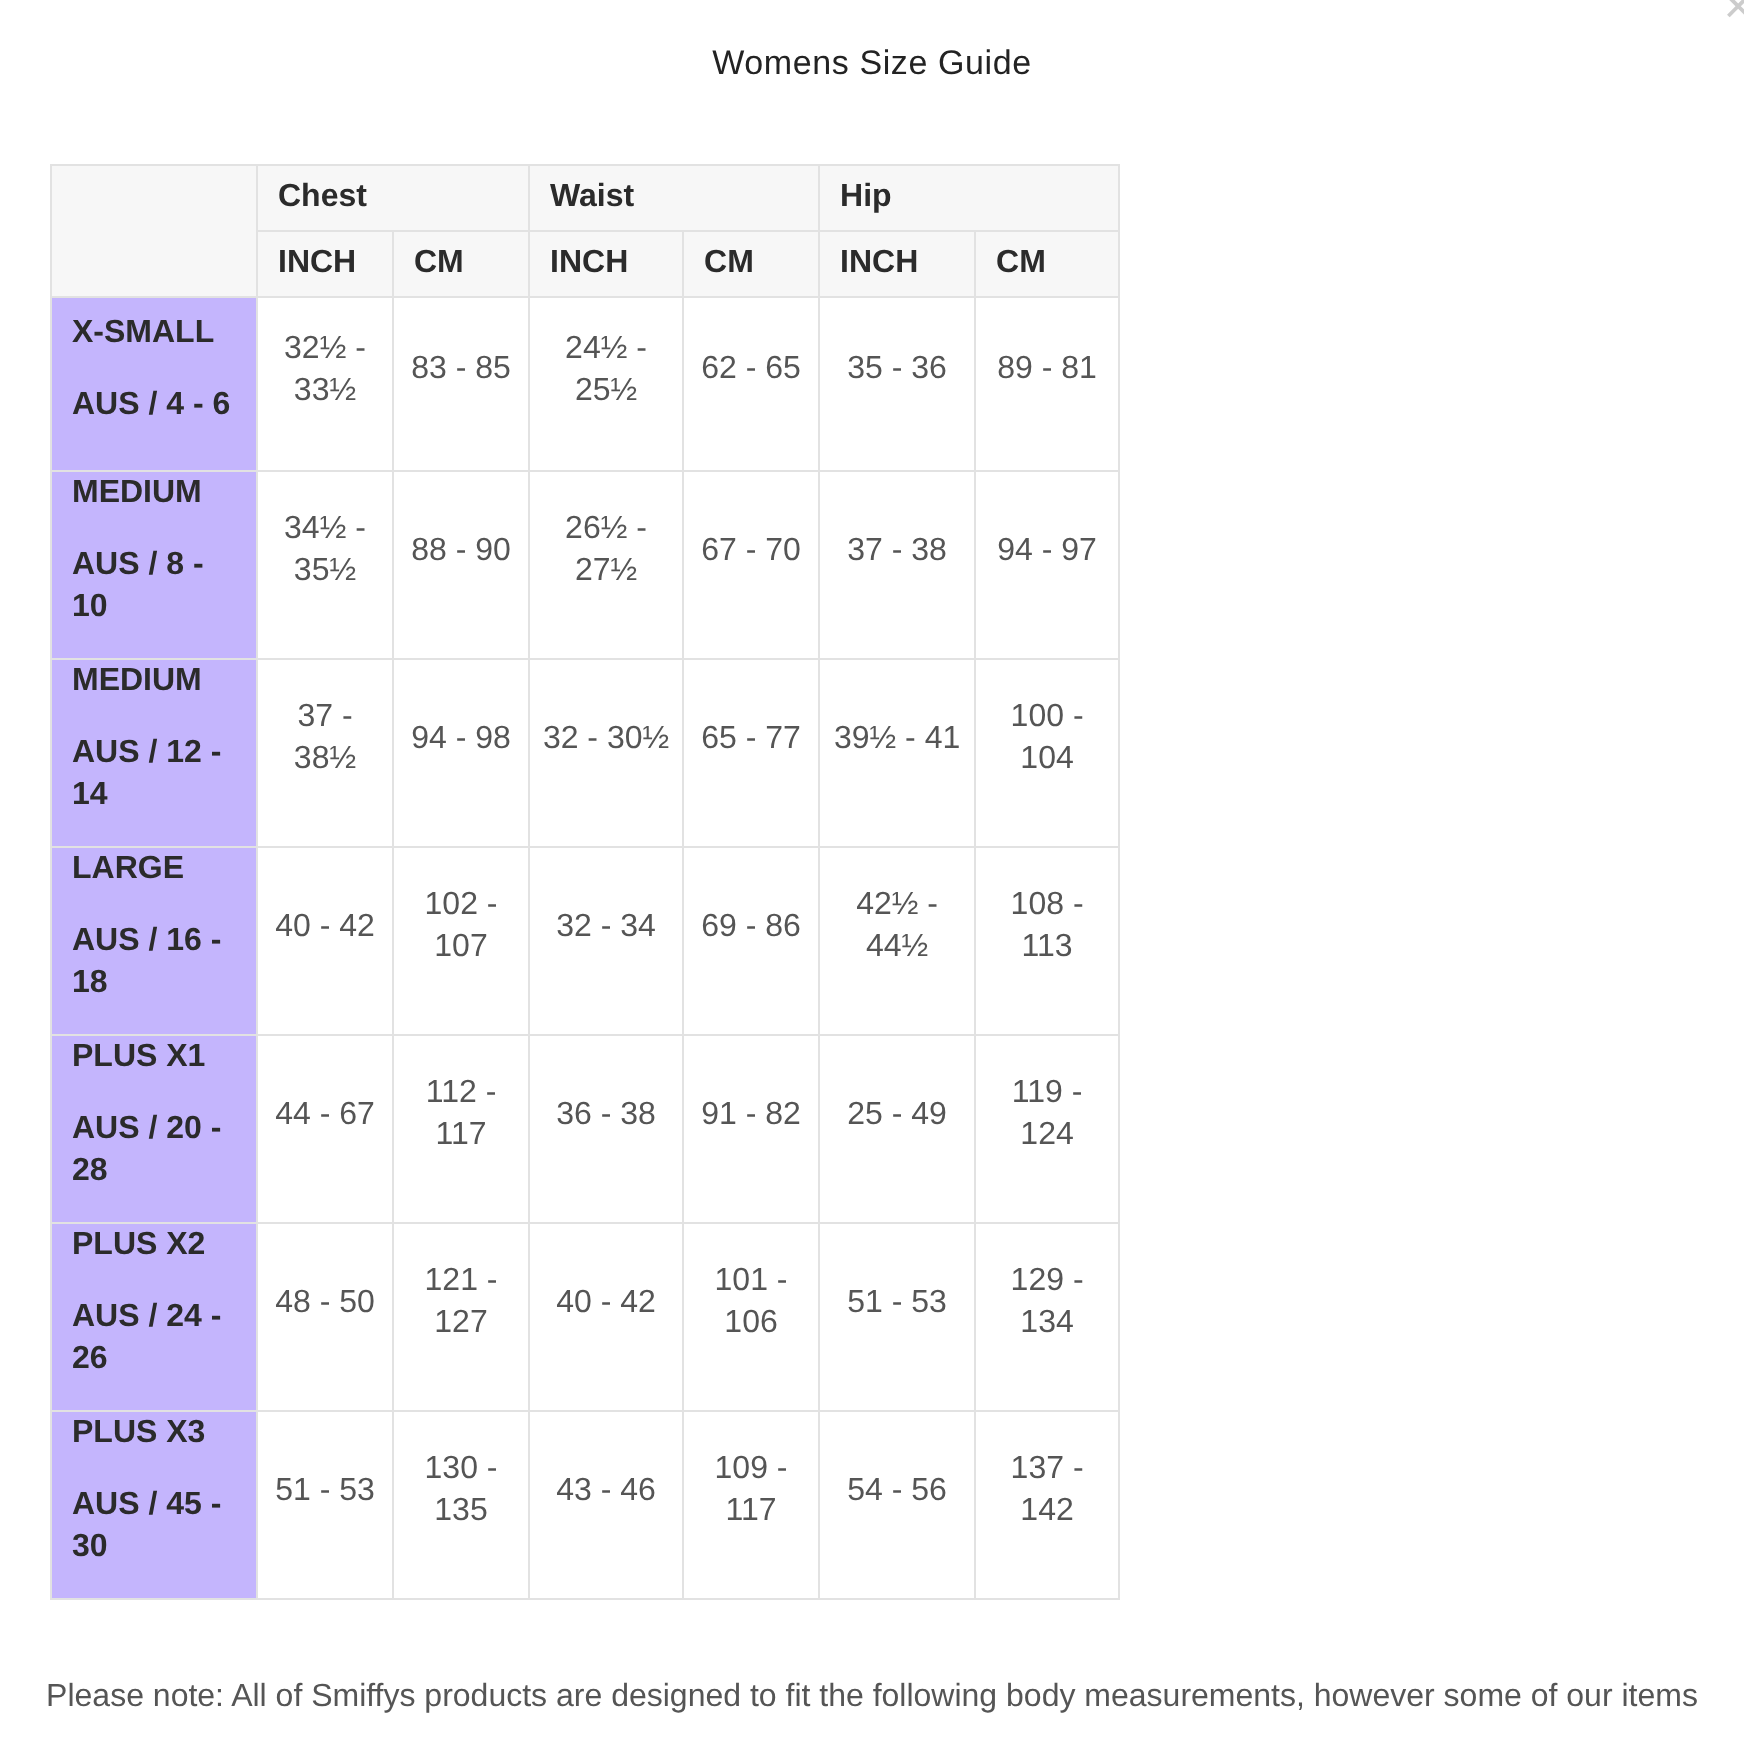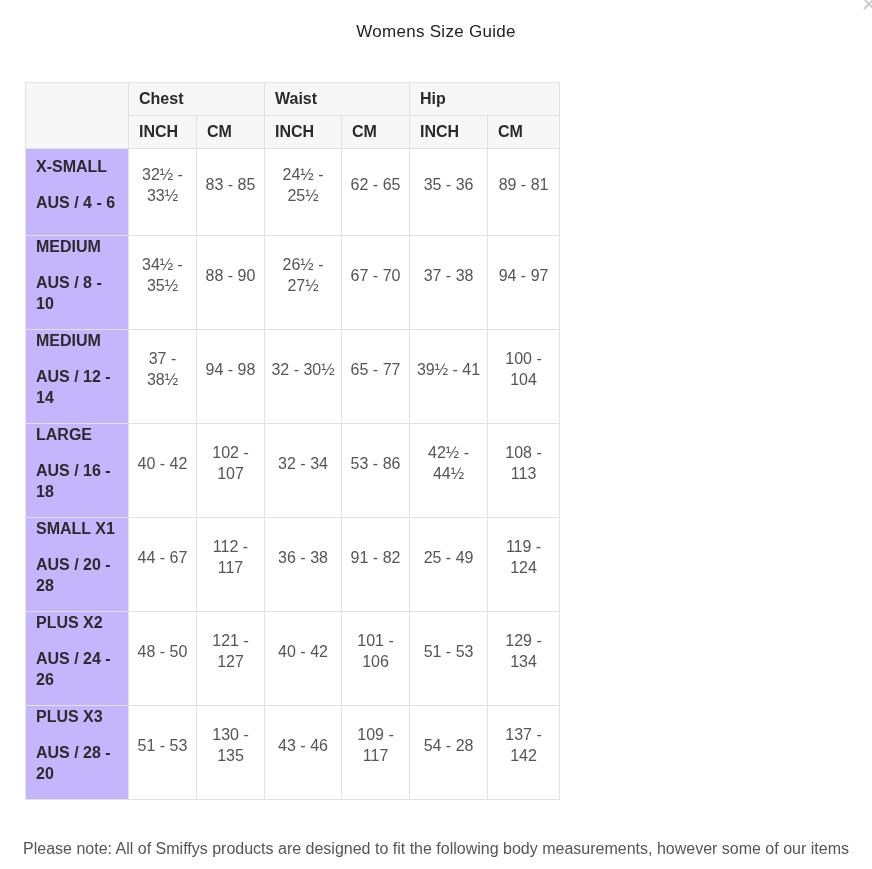--- a/index.html
+++ b/index.html
@@ -200,34 +200,34 @@
           <p class="cell-p">40 - 42</p>
         </td>
       <td class="val-cell">
           <p class="cell-p">102 -
 107</p>
         </td>
       <td class="val-cell">
           <p class="cell-p">32 - 34</p>
         </td>
       <td class="val-cell">
-          <p class="cell-p">53 - 86</p>
+          <p class="cell-p">69 - 86</p>
         </td>
       <td class="val-cell">
           <p class="cell-p">42½ -
 44½</p>
         </td>
       <td class="val-cell">
           <p class="cell-p">108 -
 113</p>
         </td>
     </tr>
     <tr>
       <td class="size-cell">
-        <p class="cell-p">SMALL X1</p>
+        <p class="cell-p">PLUS X1</p>
         <p class="cell-p">AUS / 20 - 28</p>
       </td>
       <td class="val-cell">
           <p class="cell-p">44 - 67</p>
         </td>
       <td class="val-cell">
           <p class="cell-p">112 -
 117</p>
         </td>
       <td class="val-cell">
@@ -267,38 +267,38 @@
           <p class="cell-p">51 - 53</p>
         </td>
       <td class="val-cell">
           <p class="cell-p">129 -
 134</p>
         </td>
     </tr>
     <tr>
       <td class="size-cell">
         <p class="cell-p">PLUS X3</p>
-        <p class="cell-p">AUS / 28 - 20</p>
+        <p class="cell-p">AUS / 45 - 30</p>
       </td>
       <td class="val-cell">
           <p class="cell-p">51 - 53</p>
         </td>
       <td class="val-cell">
           <p class="cell-p">130 -
 135</p>
         </td>
       <td class="val-cell">
           <p class="cell-p">43 - 46</p>
         </td>
       <td class="val-cell">
           <p class="cell-p">109 -
 117</p>
         </td>
       <td class="val-cell">
-          <p class="cell-p">54 - 28</p>
+          <p class="cell-p">54 - 56</p>
         </td>
       <td class="val-cell">
           <p class="cell-p">137 -
 142</p>
         </td>
     </tr>
   </tbody>
 </table>
 
 <div class="footer-note">Please note: All of Smiffys products are designed to fit the following body measurements, however some of our items

